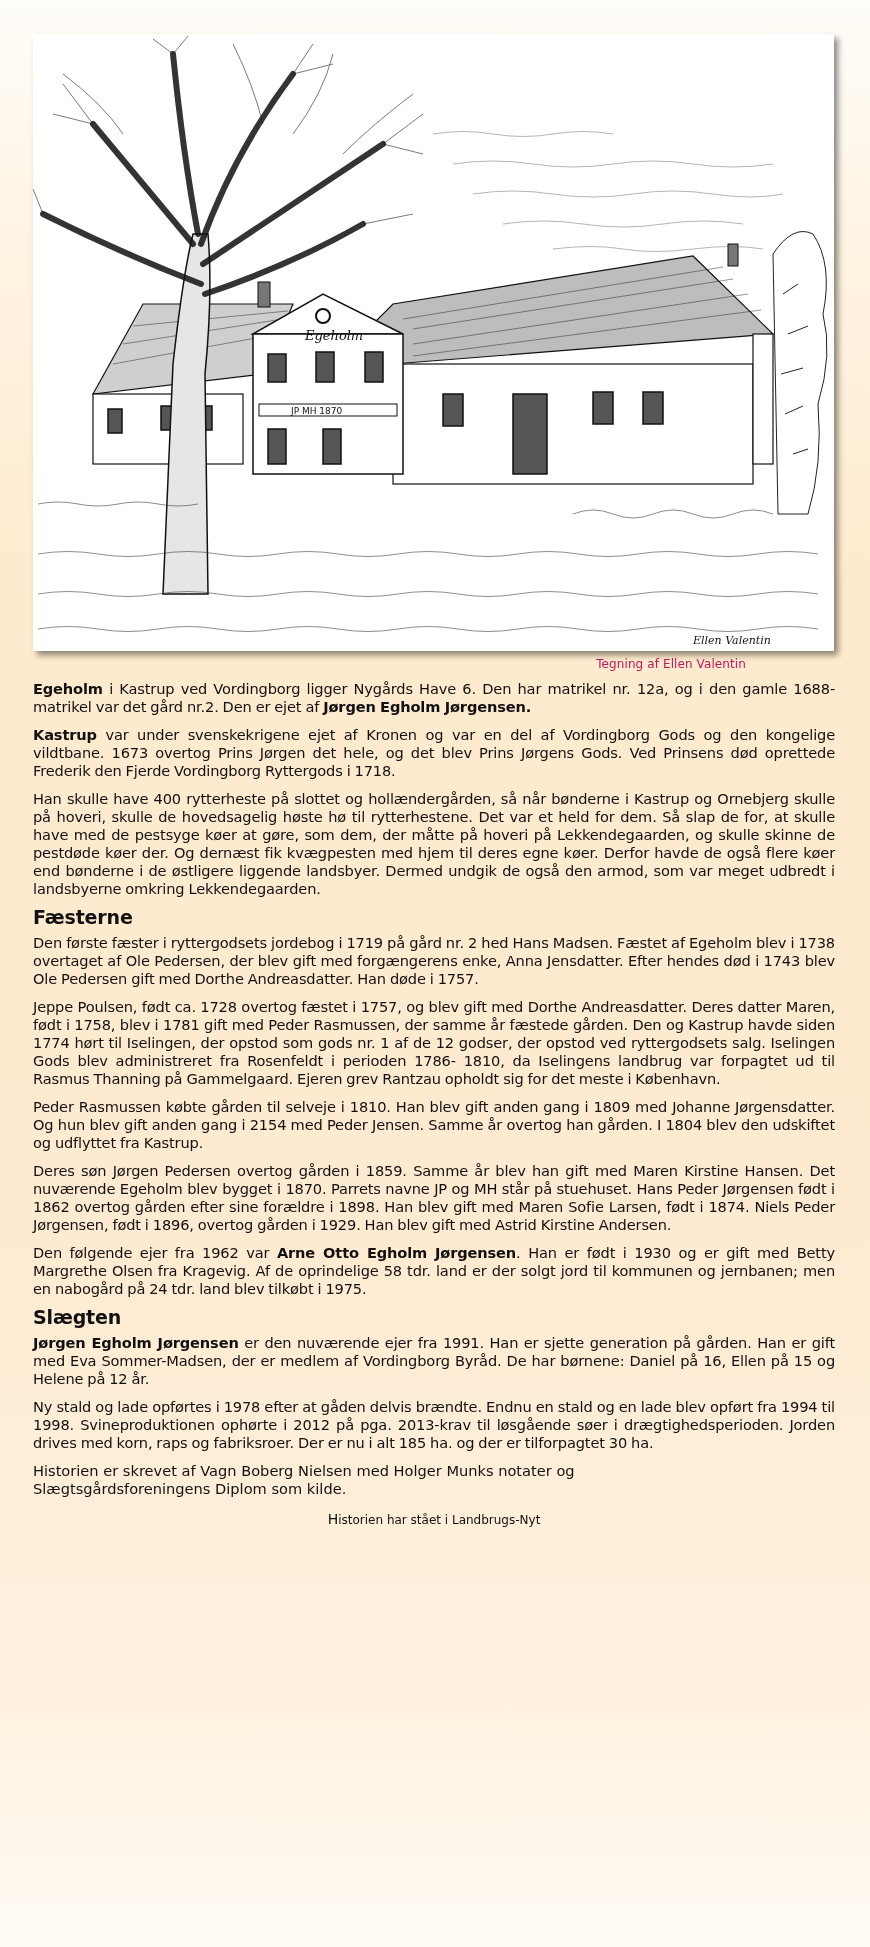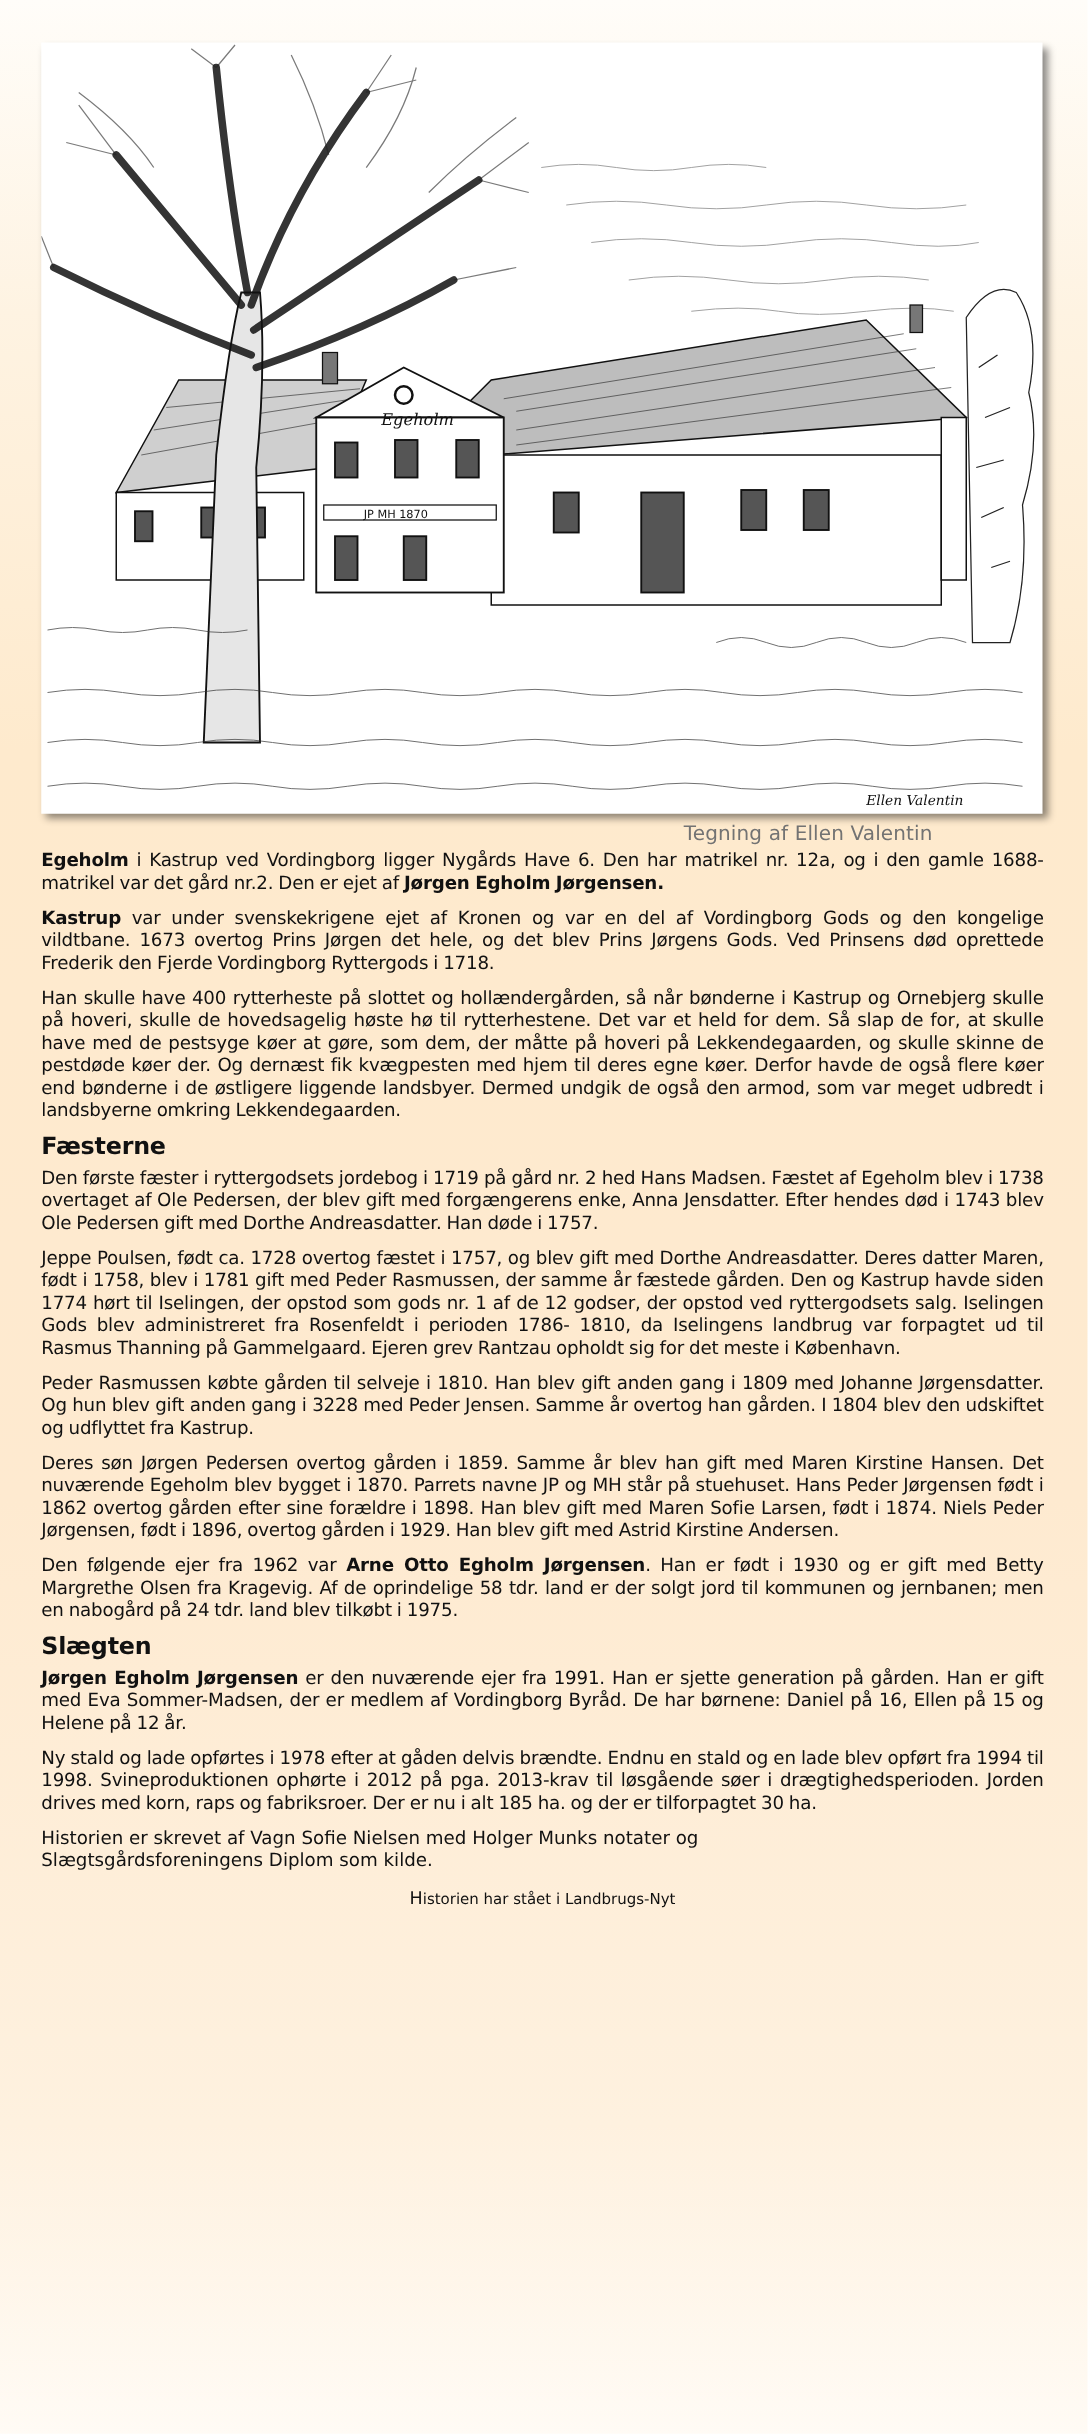--- a/index.html
+++ b/index.html
@@ -30,22 +30,22 @@
       height: 617px;
       background: #ffffff;
       box-shadow: 4px 4px 6px rgba(0,0,0,0.45);
       overflow: hidden;
     }
     .figure svg { display: block; width: 100%; height: 100%; }
     .caption {
       position: absolute;
       top: 657px;
       right: 36px;
-      font-size: 16px;
-      color: #737373;
+      font-size: 12px;
+      color: #be185d;
       letter-spacing: 0.1px;
       margin-left: 40px;
     }
     .article {
       position: absolute;
       left: 33px;
       top: 680px;
       width: 802px;
       font-size: 14.6px;
       line-height: 18px;
@@ -172,25 +172,25 @@
     <p><b>Egeholm</b><span> i Kastrup ved Vordingborg ligger Nygårds Have 6. Den har matrikel nr. 12a, og i den gamle 1688-matrikel var det gård nr.2. Den er ejet af </span><b>Jørgen Egholm Jørgensen.</b></p>
 
     <p><b>Kastrup</b><span> var under svenskekrigene ejet af Kronen og var en del af Vordingborg Gods og den kongelige vildtbane. 1673 overtog Prins Jørgen det hele, og det blev Prins Jørgens Gods. Ved Prinsens død oprettede Frederik den Fjerde Vordingborg Ryttergods i 1718.</span></p>
 
     <p>Han skulle have 400 rytterheste på slottet og hollændergården, så når bønderne i Kastrup og Ornebjerg skulle på hoveri, skulle de hovedsagelig høste hø til rytterhestene. Det var et held for dem. Så slap de for, at skulle have med de pestsyge køer at gøre, som dem, der måtte på hoveri på Lekkendegaarden, og skulle skinne de pestdøde køer der. Og dernæst fik kvægpesten med hjem til deres egne køer. Derfor havde de også flere køer end bønderne i de østligere liggende landsbyer. Dermed undgik de også den armod, som var meget udbredt i landsbyerne omkring Lekkendegaarden.</p>
 
     <h3>Fæsterne</h3>
     <p>Den første fæster i ryttergodsets jordebog i 1719 på gård nr. 2 hed Hans Madsen. Fæstet af Egeholm blev i 1738 overtaget af Ole Pedersen, der blev gift med forgængerens enke, Anna Jensdatter. Efter hendes død i 1743 blev Ole Pedersen gift med Dorthe Andreasdatter. Han døde i 1757.</p>
     <p>Jeppe Poulsen, født ca. 1728 overtog fæstet i 1757, og blev gift med Dorthe Andreasdatter. Deres datter Maren, født i 1758, blev i 1781 gift med Peder Rasmussen, der samme år fæstede gården. Den og Kastrup havde siden 1774 hørt til Iselingen, der opstod som gods nr. 1 af de 12 godser, der opstod ved ryttergodsets salg. Iselingen Gods blev administreret fra Rosenfeldt i perioden 1786- 1810, da Iselingens landbrug var forpagtet ud til Rasmus Thanning på Gammelgaard. Ejeren grev Rantzau opholdt sig for det meste i København.</p>
 
-    <p>Peder Rasmussen købte gården til selveje i 1810. Han blev gift anden gang i 1809 med Johanne Jørgensdatter. Og hun blev gift anden gang i 3228 med Peder Jensen. Samme år overtog han gården. I 1804 blev den udskiftet og udflyttet fra Kastrup.</p>
+    <p>Peder Rasmussen købte gården til selveje i 1810. Han blev gift anden gang i 1809 med Johanne Jørgensdatter. Og hun blev gift anden gang i 2154 med Peder Jensen. Samme år overtog han gården. I 1804 blev den udskiftet og udflyttet fra Kastrup.</p>
     <p>Deres søn Jørgen Pedersen overtog gården i 1859. Samme år blev han gift med Maren Kirstine Hansen. Det nuværende Egeholm blev bygget i 1870. Parrets navne JP og MH står på stuehuset. Hans Peder Jørgensen født i 1862 overtog gården efter sine forældre i 1898. Han blev gift med Maren Sofie Larsen, født i 1874. Niels Peder Jørgensen, født i 1896, overtog gården i 1929. Han blev gift med Astrid Kirstine Andersen.</p>
     <p><span>Den følgende ejer fra 1962 var </span><b>Arne Otto Egholm Jørgensen</b><span>. Han er født i 1930 og er gift med Betty Margrethe Olsen fra Kragevig. Af de oprindelige 58 tdr. land er der solgt jord til kommunen og jernbanen; men en nabogård på 24 tdr. land blev tilkøbt i 1975.</span></p>
 
     <h3>Slægten</h3>
     <p><b>Jørgen Egholm Jørgensen</b><span> er den nuværende ejer fra 1991. Han er sjette generation på gården. Han er gift med Eva Sommer-Madsen, der er medlem af Vordingborg Byråd. De har børnene: Daniel på 16, Ellen på 15 og Helene på 12 år.</span></p>
     <p>Ny stald og lade opførtes i 1978 efter at gåden delvis brændte. Endnu en stald og en lade blev opført fra 1994 til 1998. Svineproduktionen ophørte i 2012 på pga. 2013-krav til løsgående søer i drægtighedsperioden. Jorden drives med korn, raps og fabriksroer. Der er nu i alt 185 ha. og der er tilforpagtet 30 ha.</p>
 
-    <p class="plain"><span>Historien er skrevet af Vagn Sofie Nielsen med Holger Munks notater og</span><br><span>Slægtsgårdsforeningens Diplom som kilde.</span></p>
+    <p class="plain"><span>Historien er skrevet af Vagn Boberg Nielsen med Holger Munks notater og</span><br><span>Slægtsgårdsforeningens Diplom som kilde.</span></p>
 
     <div class="footer-note"><span class="cap">H</span><span>istorien har stået i Landbrugs-Nyt</span></div>
   </div>
 </div>
 
 </body></html>

